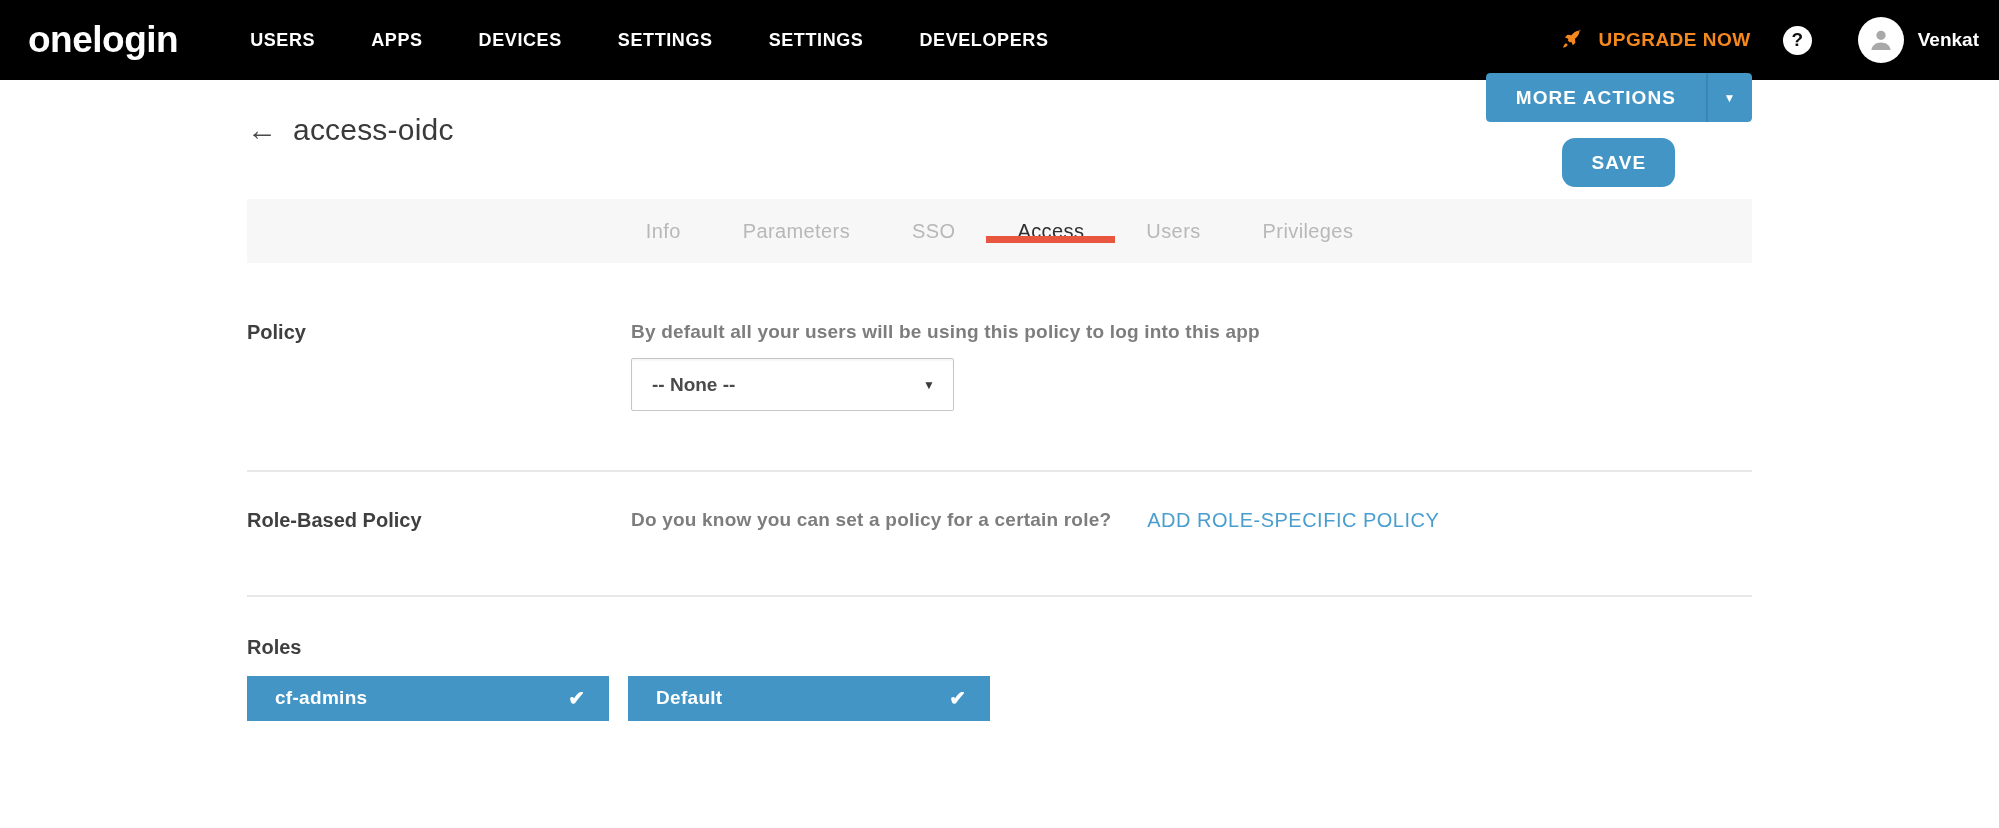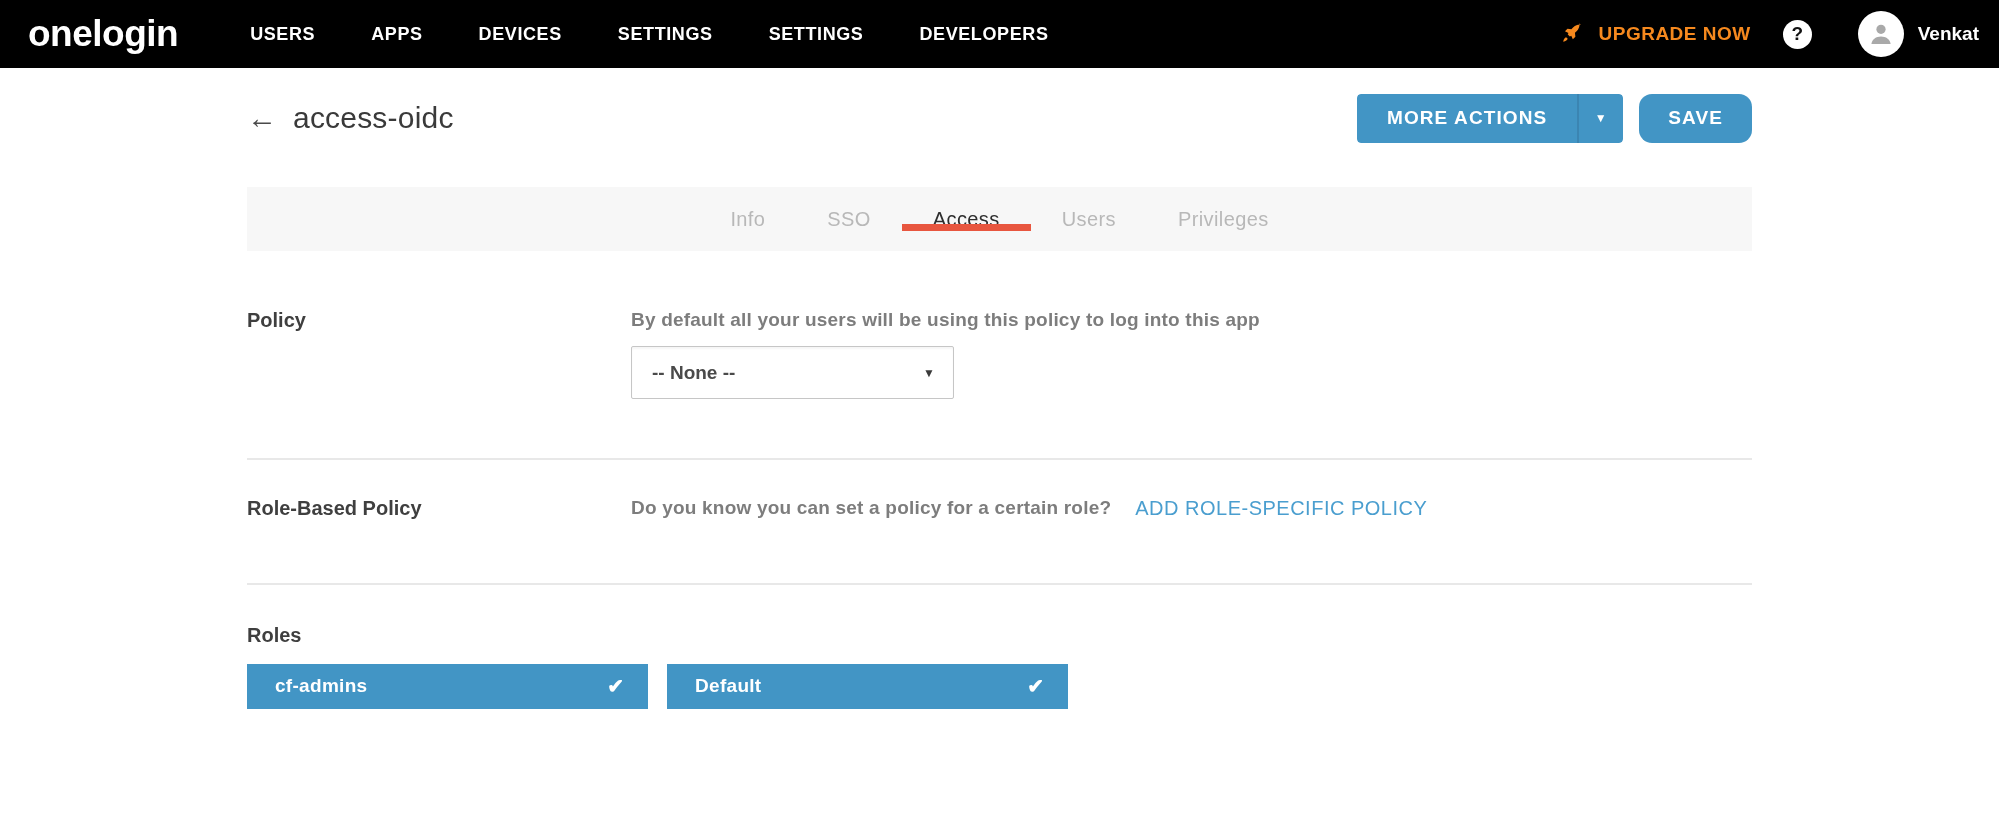--- a/index.html
+++ b/index.html
@@ -1,20 +1,20 @@
 <!DOCTYPE html>
 <html><head>
 <meta charset="utf-8">
 <style>
   * { margin:0; padding:0; box-sizing:border-box; }
   html,body { width:1999px; height:828px; background:#ffffff;
     font-family:"Liberation Sans", sans-serif; overflow:hidden; }
 
   
-  .nav { height:68px; background:#000; display:flex; align-items:center;
+  .nav { height:80px; background:#000; display:flex; align-items:center;
          padding:0 20px 0 28px; color:#fff; }
   .logo { font-size:37px; font-weight:bold; letter-spacing:-0.5px; margin-right:72px; }
   .nav-menu { display:flex; gap:56px; align-items:center; }
   .nav-item { font-size:18px; font-weight:bold; letter-spacing:0.6px; color:#fff; cursor:pointer; }
   .nav-right { margin-left:auto; display:flex; align-items:center; }
   .upgrade { display:flex; align-items:center; gap:16px; color:#f6891e;
              font-size:19px; font-weight:bold; letter-spacing:0.5px; cursor:pointer; }
   .rocket { width:22px; height:22px; display:block; }
   .help-circle { width:29px; height:29px; border-radius:50%; background:#fff; color:#111;
                  font-size:19px; font-weight:bold; display:flex; align-items:center;
@@ -24,21 +24,21 @@
   .avatar svg { width:30px; height:30px; }
   .username { font-size:19px; font-weight:600; margin-left:14px; }
 
   
   .container { width:1505px; margin:0 auto; }
 
   
   .header-row { margin-top:25px; height:50px; display:flex; align-items:center; }
   .back-arrow { font-size:30px; color:#4a4a4a; margin-right:16px; cursor:pointer; line-height:1; }
   .page-title { font-size:30px; color:#3a3a3a; font-weight:500; letter-spacing:0.2px; }
-  .header-buttons { margin-left:auto; display:flex; align-items:center; gap:16px; }
+  .header-buttons { margin-left:auto; display:flex; align-items:center; gap:16px;flex-direction:column; }
   .btn { background:#4295c5; color:#fff; font-weight:bold; font-size:19px;
          letter-spacing:1.1px; border:none; border-radius:13px; height:49px;
          display:flex; align-items:center; cursor:pointer;
          font-family:"Liberation Sans", sans-serif; }
   .split-btn { display:flex; border-radius:4px; overflow:hidden; }
   .split-main { padding:0 30px; border-radius:4px 0 0 4px; }
   .split-caret { width:46px; justify-content:center; border-radius:0 4px 4px 0;
                  border-left:2px solid #3b85b2; font-size:12px; }
   .btn-save { padding:0 29px; }
 
@@ -60,27 +60,27 @@
   .policy-section { margin-top:57px; }
   .dropdown { margin-top:14px; width:323px; height:53px; background:#fff;
               border:1px solid #c6c6c6; border-radius:2px; display:flex;
               align-items:center; padding:0 18px 0 20px; cursor:pointer;
               box-shadow:inset 0 2px 2px rgba(0,0,0,0.04); }
   .dropdown-value { font-size:19px; color:#4a4a4a; font-weight:600; }
   .dropdown-caret { margin-left:auto; font-size:12px; color:#3a3a3a; }
   .divider { height:2px; background:#e8e8e8; }
   .divider-1 { margin-top:59px; }
   .rbp-section { margin-top:36px; }
-  .rbp-content { display:flex; align-items:flex-end; gap:24px; }
+  .rbp-content { display:flex; align-items:flex-end; gap:36px; }
   .link { font-size:20px; color:#4a9ecf; letter-spacing:0.5px; cursor:pointer;
           font-weight:500; text-decoration:none; }
   .divider-2 { margin-top:63px; }
   .roles-section { margin-top:38px; }
   .roles-row { margin-top:17px; display:flex; gap:19px; }
-  .role-chip { width:401px; height:45px; background:#4295c5; color:#fff;
+  .role-chip { width:362px; height:45px; background:#4295c5; color:#fff;
                display:flex; align-items:center; padding:0 24px 2px 28px; cursor:pointer; }
   .role-name { font-size:19px; font-weight:600; letter-spacing:0.3px; }
   .role-check { margin-left:auto; font-size:20px; font-weight:bold; }
 </style>
 </head>
 <body>
 
 <div class="nav">
   <div class="logo">onelogin</div>
   <div class="nav-menu">
@@ -125,20 +125,21 @@
         <button class="btn split-caret">
             <span>▼</span>
           </button>
       </div>
       <button class="btn btn-save">SAVE</button>
     </div>
   </div>
 
   <div class="tabbar">
     <div class="tab">Info</div>
+    <div class="tab">Parameters</div>
     <div class="tab">SSO</div>
     <div class="tab active">Access</div>
     <div class="tab">Users</div>
     <div class="tab">Privileges</div>
   </div>
 
   <div class="section-row policy-section">
     <div class="label-col">
       <div class="section-label">Policy</div>
     </div>

